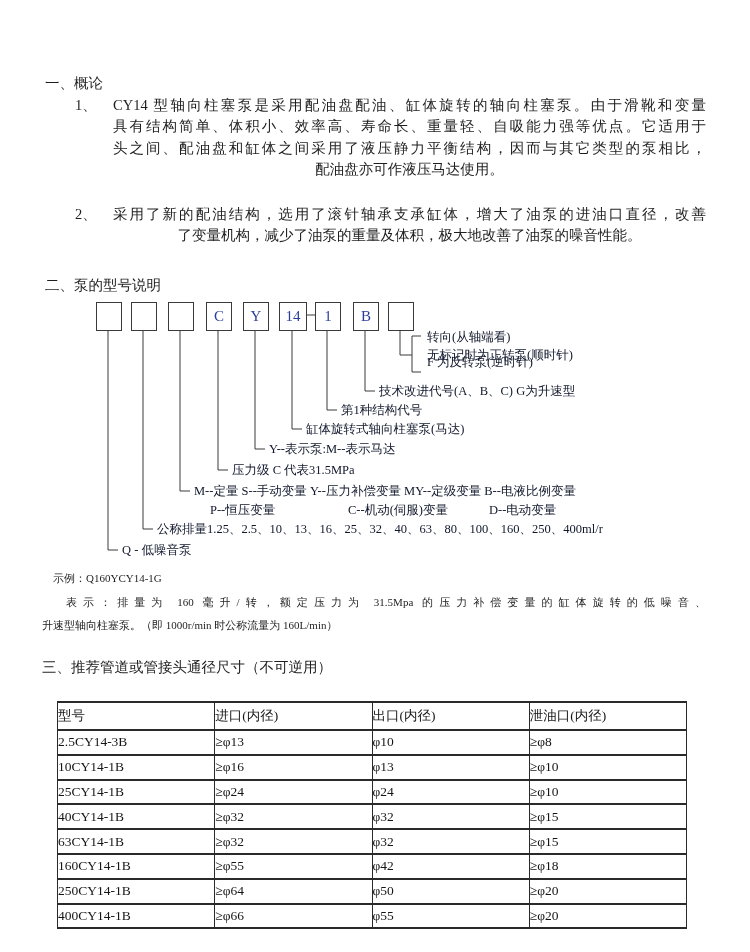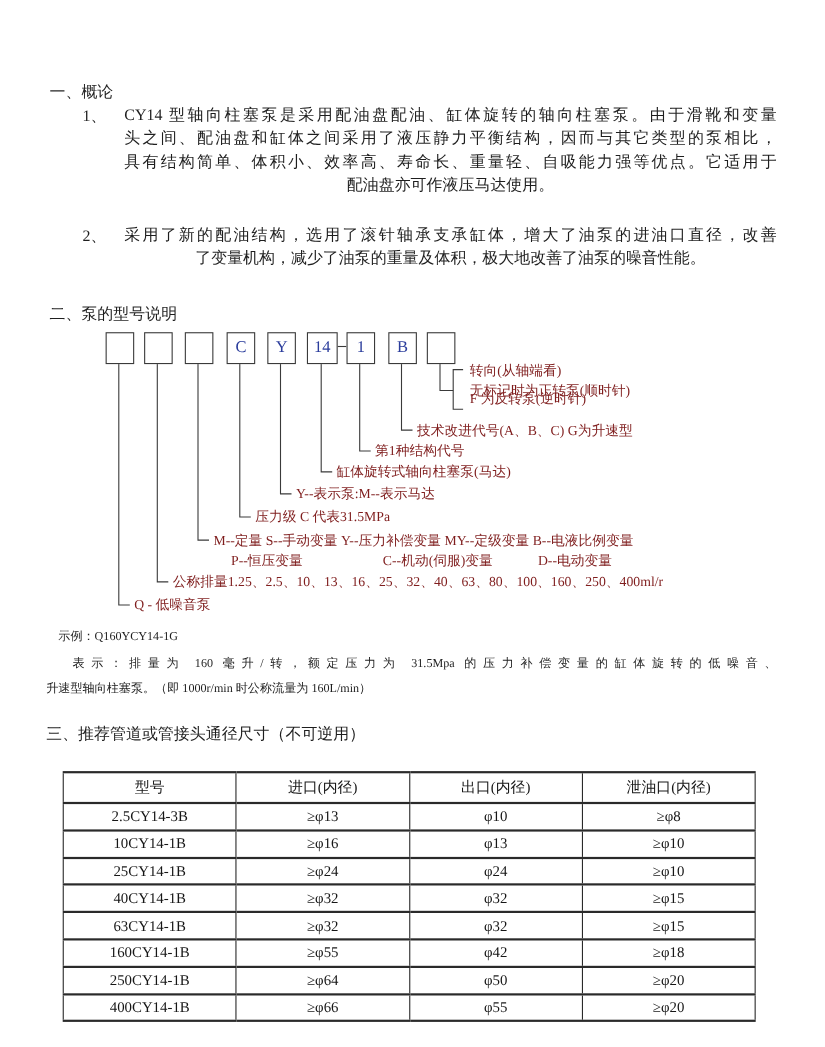--- a/index.html
+++ b/index.html
@@ -10,46 +10,46 @@
   .h{position:absolute;font-size:14.5px;white-space:nowrap;}
   .num{position:absolute;font-size:14.5px;}
   .plines{position:absolute;font-size:14.5px;line-height:21.4px;}
   .jline{text-align:justify;text-align-last:justify;}
   .lline{text-align:center;}
   .mbox{
     position:absolute;top:264px;width:24px;height:27px;border:1px solid #3a3a3a;
     text-align:center;line-height:27px;font-size:15px;color:#2b3d9c;background:#fff;
     font-family:"Liberation Serif","DejaVu Serif",serif;
   }
-  .dlabel{position:absolute;font-size:12.5px;white-space:nowrap;color:#7f1d1d;}
+  .dlabel{position:absolute;font-size:12.5px;white-space:nowrap;color:#0f172a;}
   .ex{position:absolute;font-size:11px;white-space:nowrap;}
   table.pipes{
     position:absolute;left:57px;top:663px;width:630px;border-collapse:collapse;
     font-size:13.5px;table-layout:fixed;color:#161616;
   }
   table.pipes th,table.pipes td{
     border:1px solid #2a2a2a;border-top-width:2px;border-bottom-width:2px;
-    text-align:center;font-weight:normal;padding:0;
+    text-align:left;font-weight:normal;padding:0;
   }
   table.pipes th{height:26px;}
   table.pipes td{height:22.8px;}
   svg.connectors{position:absolute;left:0;top:0;}
 </style>
 </head>
 <body>
 
 <div class="page">
 
   <div class="h" style="left:45px;top:36px">一、概论</div>
 
   <div class="num" style="left:75px;top:58px">1、</div>
   <div class="plines" style="left:113px;top:57px;width:593px">
     <div class="jline">CY14 型轴向柱塞泵是采用配油盘配油、缸体旋转的轴向柱塞泵。由于滑靴和变量</div>
+    <div class="jline">具有结构简单、体积小、效率高、寿命长、重量轻、自吸能力强等优点。它适用于</div>
     <div class="jline">头之间、配油盘和缸体之间采用了液压静力平衡结构，因而与其它类型的泵相比，</div>
-    <div class="jline">具有结构简单、体积小、效率高、寿命长、重量轻、自吸能力强等优点。它适用于</div>
     <div class="lline">配油盘亦可作液压马达使用。</div>
   </div>
 
   <div class="num" style="left:75px;top:167px">2、</div>
   <div class="plines" style="left:113px;top:166px;width:593px">
     <div class="jline">采用了新的配油结构，选用了滚针轴承支承缸体，增大了油泵的进油口直径，改善</div>
     <div class="lline">了变量机构，减少了油泵的重量及体积，极大地改善了油泵的噪音性能。</div>
   </div>
 
   <div class="h" style="left:45px;top:238px">二、泵的型号说明</div>

